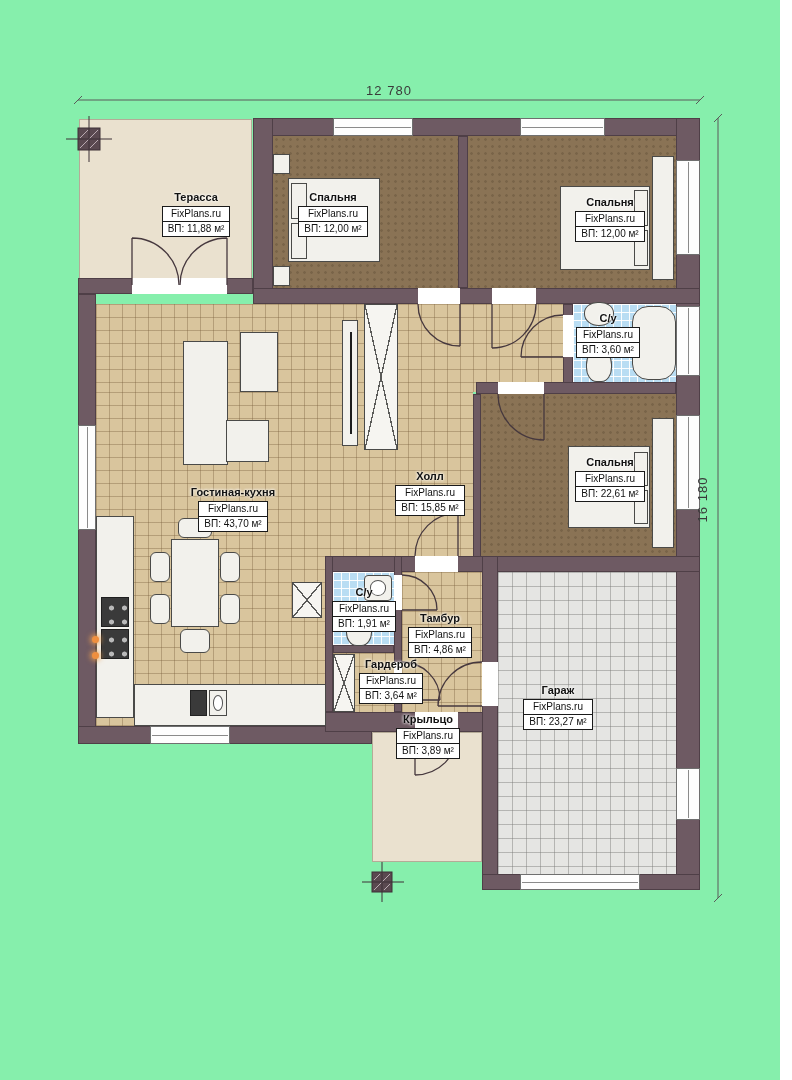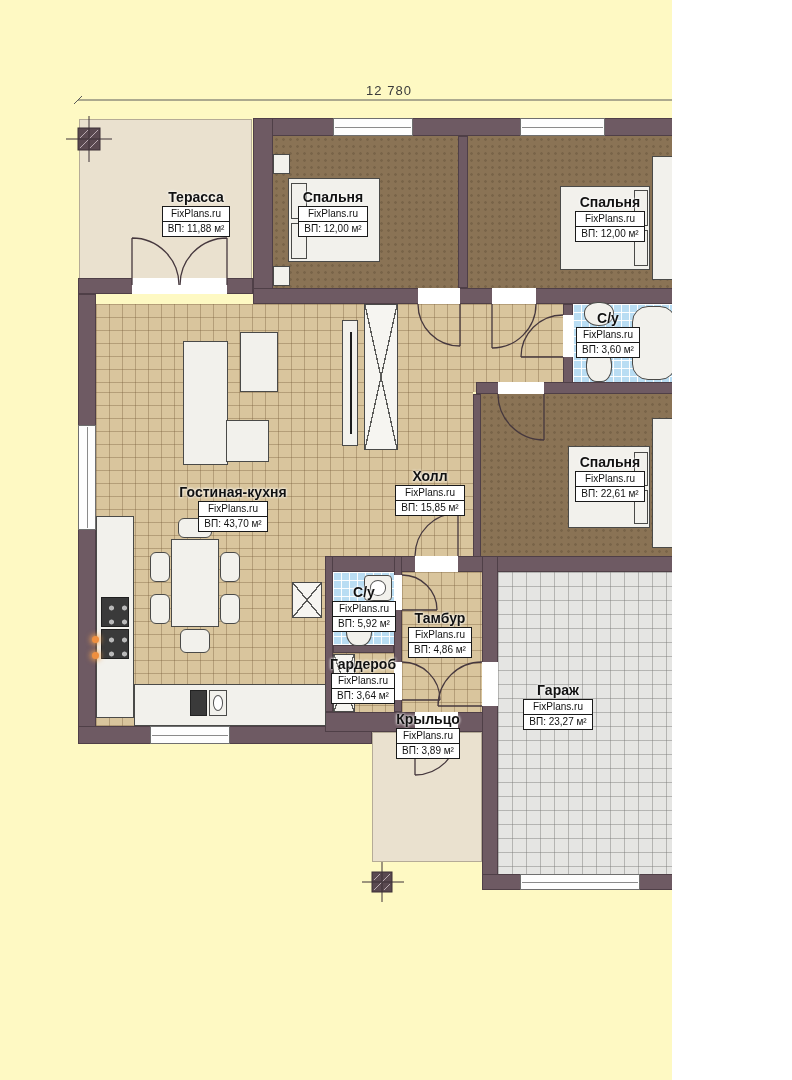--- a/index.html
+++ b/index.html
@@ -1,16 +1,16 @@
 <!DOCTYPE html>
 <html><head>
 <meta charset="utf-8">
 <style>
   html,body{margin:0;padding:0;background:#fff;font-family:"Liberation Sans",sans-serif;}
-  #plan{position:relative;width:672px;height:1080px;background:#fef9c3;overflow:hidden;}
+  #plan{position:relative;width:780px;height:1080px;background:#86efac;overflow:hidden;}
   
   .wall{position:absolute;background:#6e5a63;border:1px solid #4f3f47;box-sizing:border-box;}
   
   .terr{position:absolute;background:#eae1cf;border:1px solid #b5ab97;box-sizing:border-box;}
   .wood{position:absolute;background-color:#8a7355;background-image:radial-gradient(rgba(55,40,22,.20) 1px,transparent 1.6px);background-size:7px 7px;}
   .tile{position:absolute;background-color:#d9c59d;background-image:linear-gradient(rgba(122,95,62,.38) 1px,transparent 1px),linear-gradient(90deg,rgba(122,95,62,.38) 1px,transparent 1px);background-size:13px 13px;}
   .bath{position:absolute;background-color:#b9ddf3;background-image:linear-gradient(rgba(255,255,255,.95) 1px,transparent 1px),linear-gradient(90deg,rgba(255,255,255,.95) 1px,transparent 1px);background-size:8px 8px;}
   .gar{position:absolute;background-color:#e5e5e3;background-image:linear-gradient(rgba(120,120,118,.45) 1px,transparent 1px),linear-gradient(90deg,rgba(120,120,118,.45) 1px,transparent 1px);background-size:14px 14px;}
   
   .win{position:absolute;background:#fdfdfd;border:1px solid #6f6f6f;box-sizing:border-box;}
@@ -23,21 +23,21 @@
   .xbox{position:absolute;border:1px solid #4a4a48;box-sizing:border-box;
     background:linear-gradient(to top right,transparent calc(50% - 0.7px),#5a5a58 calc(50% - 0.7px) calc(50% + 0.7px),transparent calc(50% + 0.7px)),
                linear-gradient(to bottom right,transparent calc(50% - 0.7px),#5a5a58 calc(50% - 0.7px) calc(50% + 0.7px),transparent calc(50% + 0.7px)),#f6f5f1;}
   .tvline{position:absolute;left:50%;top:9%;bottom:9%;width:2px;background:#1d1d1d;}
   .circle{position:absolute;inset:18%;border:1.5px solid #555;border-radius:50%;background:#fff;}
   .burner{position:absolute;background:#3a3a3a;border:1px solid #1f1f1f;box-sizing:border-box;
     background-image:radial-gradient(circle,#b9b9b9 2.2px,transparent 2.8px);background-size:13px 14px;background-position:3px 3px;}
   .dot{position:absolute;width:7px;height:7px;border-radius:50%;background:#ef8f3f;box-shadow:0 0 5px 2px rgba(240,160,80,.75);}
   
   .room-label{position:absolute;text-align:center;z-index:60;color:#111;}
-  .rname{font-size:14px;font-weight:bold;line-height:13px;margin-bottom:2px;text-shadow:0 0 3px rgba(255,255,255,.95),0 0 3px rgba(255,255,255,.95);}
+  .rname{font-size:11px;font-weight:bold;line-height:13px;margin-bottom:2px;text-shadow:0 0 3px rgba(255,255,255,.95),0 0 3px rgba(255,255,255,.95);}
   .lbox{display:inline-block;border:1.5px solid #1a1a1a;background:#fff;}
   .lrow{padding:1px 5px;font-size:10px;line-height:12px;white-space:nowrap;}
   .lrow + .lrow{border-top:1.5px solid #1a1a1a;}
   .dim{position:absolute;font-size:13px;color:#3a3a3a;text-align:center;letter-spacing:1px;z-index:70;}
   svg.overlay{position:absolute;left:0;top:0;z-index:50;pointer-events:none;}
   .z1{z-index:10}.z2{z-index:20}.z3{z-index:30}.z4{z-index:40}
 </style>
 </head>
 <body>
 
@@ -209,27 +209,27 @@
   <div class="room-label" style="left:388px;top:470px;width:84px;">
     <div class="rname">Холл</div>
     <div class="lbox"><div class="lrow">FixPlans.ru</div><div class="lrow">ВП: 15,85 м²</div></div>
   </div>
   <div class="room-label" style="left:164px;top:486px;width:138px;">
     <div class="rname">Гостиная-кухня</div>
     <div class="lbox"><div class="lrow">FixPlans.ru</div><div class="lrow">ВП: 43,70 м²</div></div>
   </div>
   <div class="room-label" style="left:330px;top:586px;width:68px;">
     <div class="rname">С/у</div>
-    <div class="lbox"><div class="lrow">FixPlans.ru</div><div class="lrow">ВП: 5,92 м²</div></div>
+    <div class="lbox"><div class="lrow">FixPlans.ru</div><div class="lrow">ВП: 1,91 м²</div></div>
   </div>
   <div class="room-label" style="left:398px;top:612px;width:84px;">
     <div class="rname">Тамбур</div>
     <div class="lbox"><div class="lrow">FixPlans.ru</div><div class="lrow">ВП: 4,86 м²</div></div>
   </div>
-  <div class="room-label" style="left:326px;top:658px;width:74px;">
+  <div class="room-label" style="left:326px;top:658px;width:74px;padding-left:28px;">
     <div class="rname">Гардероб</div>
     <div class="lbox"><div class="lrow">FixPlans.ru</div><div class="lrow">ВП: 3,64 м²</div></div>
   </div>
   <div class="room-label" style="left:516px;top:684px;width:84px;">
     <div class="rname">Гараж</div>
     <div class="lbox"><div class="lrow">FixPlans.ru</div><div class="lrow">ВП: 23,27 м²</div></div>
   </div>
   <div class="room-label" style="left:386px;top:713px;width:84px;">
     <div class="rname">Крыльцо</div>
     <div class="lbox"><div class="lrow">FixPlans.ru</div><div class="lrow">ВП: 3,89 м²</div></div>

